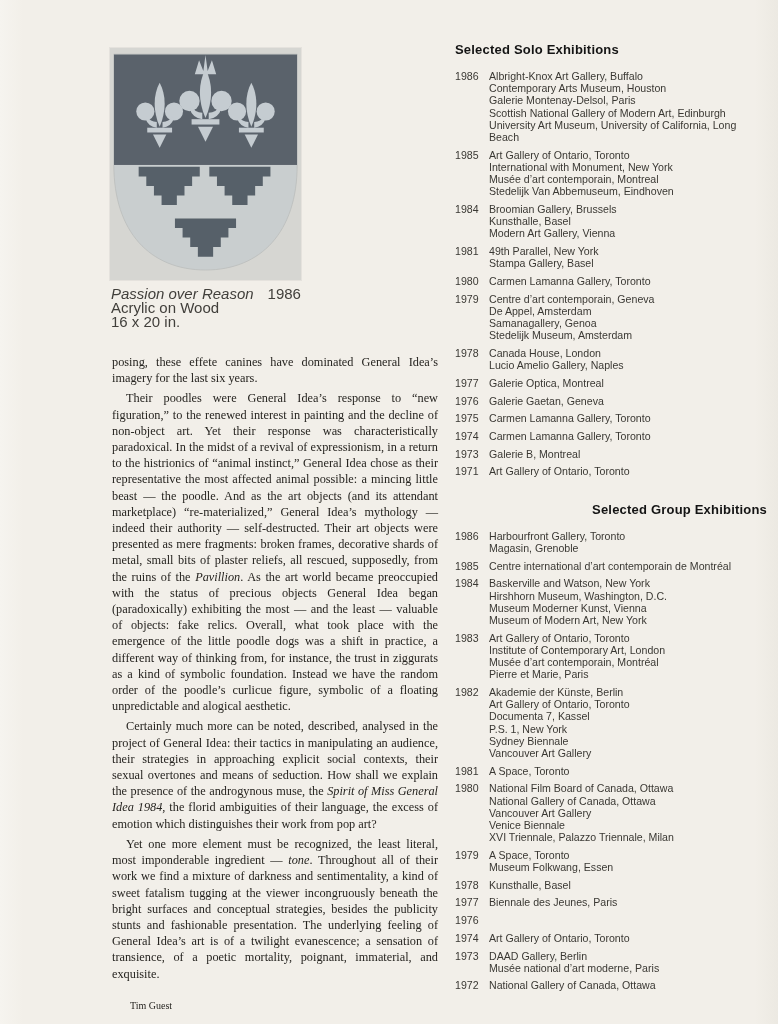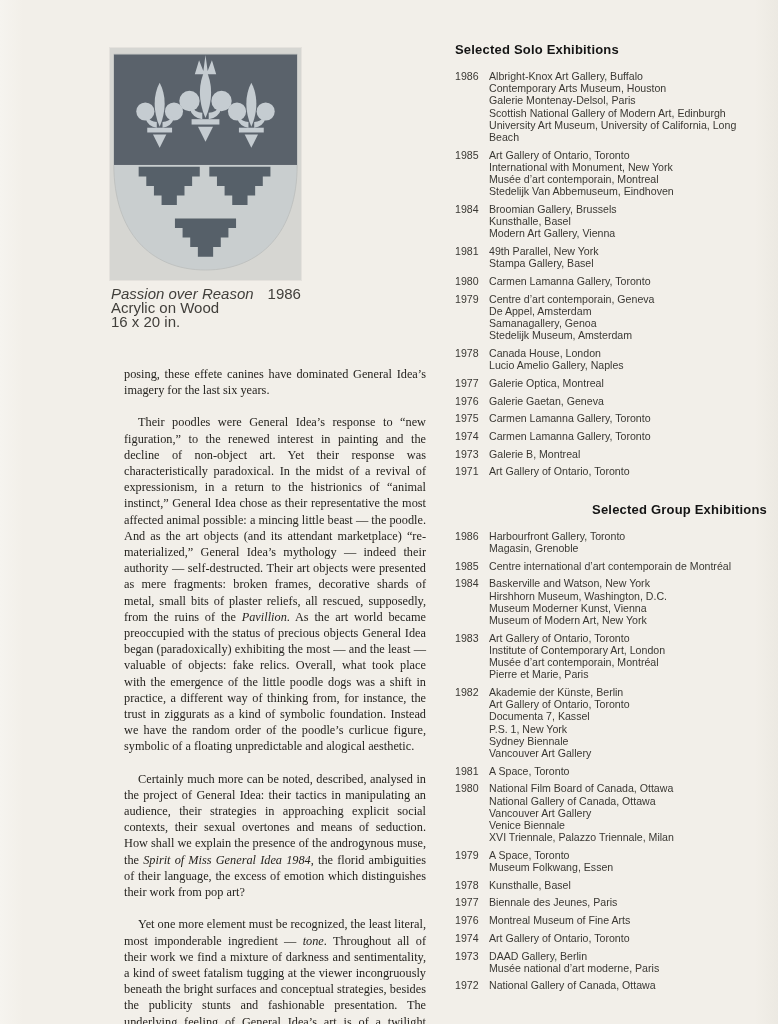--- a/index.html
+++ b/index.html
@@ -23,21 +23,21 @@
     font-size:15px;line-height:13.8px;color:#413f3b;
   }
   .cap-year{margin-left:14px;font-style:normal;}
   .it{font-style:italic;}
   
   .essay{
     position:absolute;left:108px;top:350px;width:334px;
     font-family:"Liberation Serif",serif;
     font-size:12.3px;line-height:16.2px;color:#262420;
   }
-  .essay p{margin:16px;text-align:justify;}
+  .essay p{margin:4px;text-align:justify;}
   .essay p.indent{text-indent:14px;}
   .signature{margin-top:16px;padding-left:22px;font-size:10px;}
   .footnote{margin-top:20px;font-size:11px;line-height:14.8px;text-align:left;}
   
   .rightcol{
     position:absolute;left:455px;top:42px;width:312px;
     font-size:10.6px;line-height:12.2px;color:#3a3833;
   }
   .sec-title{
     font-weight:bold;font-size:13px;line-height:15px;color:#141414;
@@ -279,23 +279,20 @@
           </div>
         </div>
         <div class="exh-entry">
           <div class="exh-year">1977</div>
           <div class="exh-venues">
             <div>Biennale des Jeunes, Paris</div>
           </div>
         </div>
         <div class="exh-entry">
           <div class="exh-year">1976</div>
-          <div class="exh-venues">
-            <div>Montreal Museum of Fine Arts</div>
-          </div>
         </div>
         <div class="exh-entry">
           <div class="exh-year">1974</div>
           <div class="exh-venues">
             <div>Art Gallery of Ontario, Toronto</div>
           </div>
         </div>
         <div class="exh-entry">
           <div class="exh-year">1973</div>
           <div class="exh-venues">

